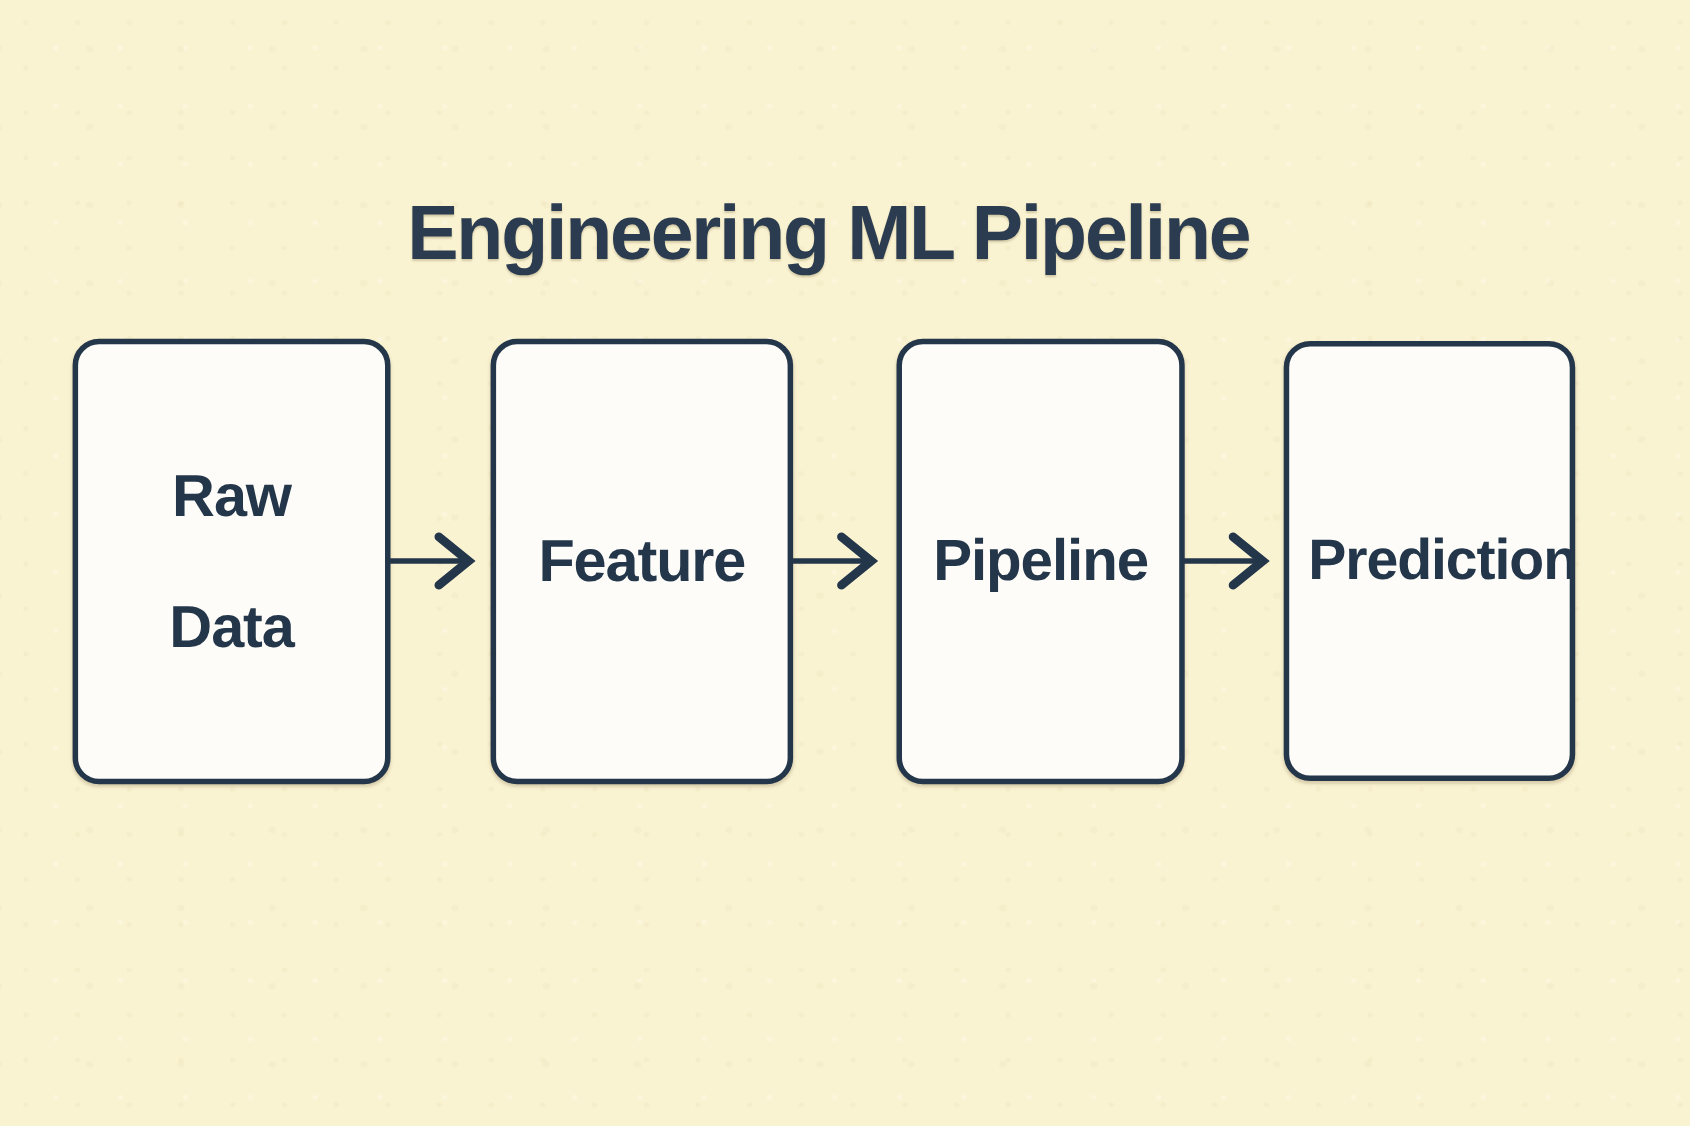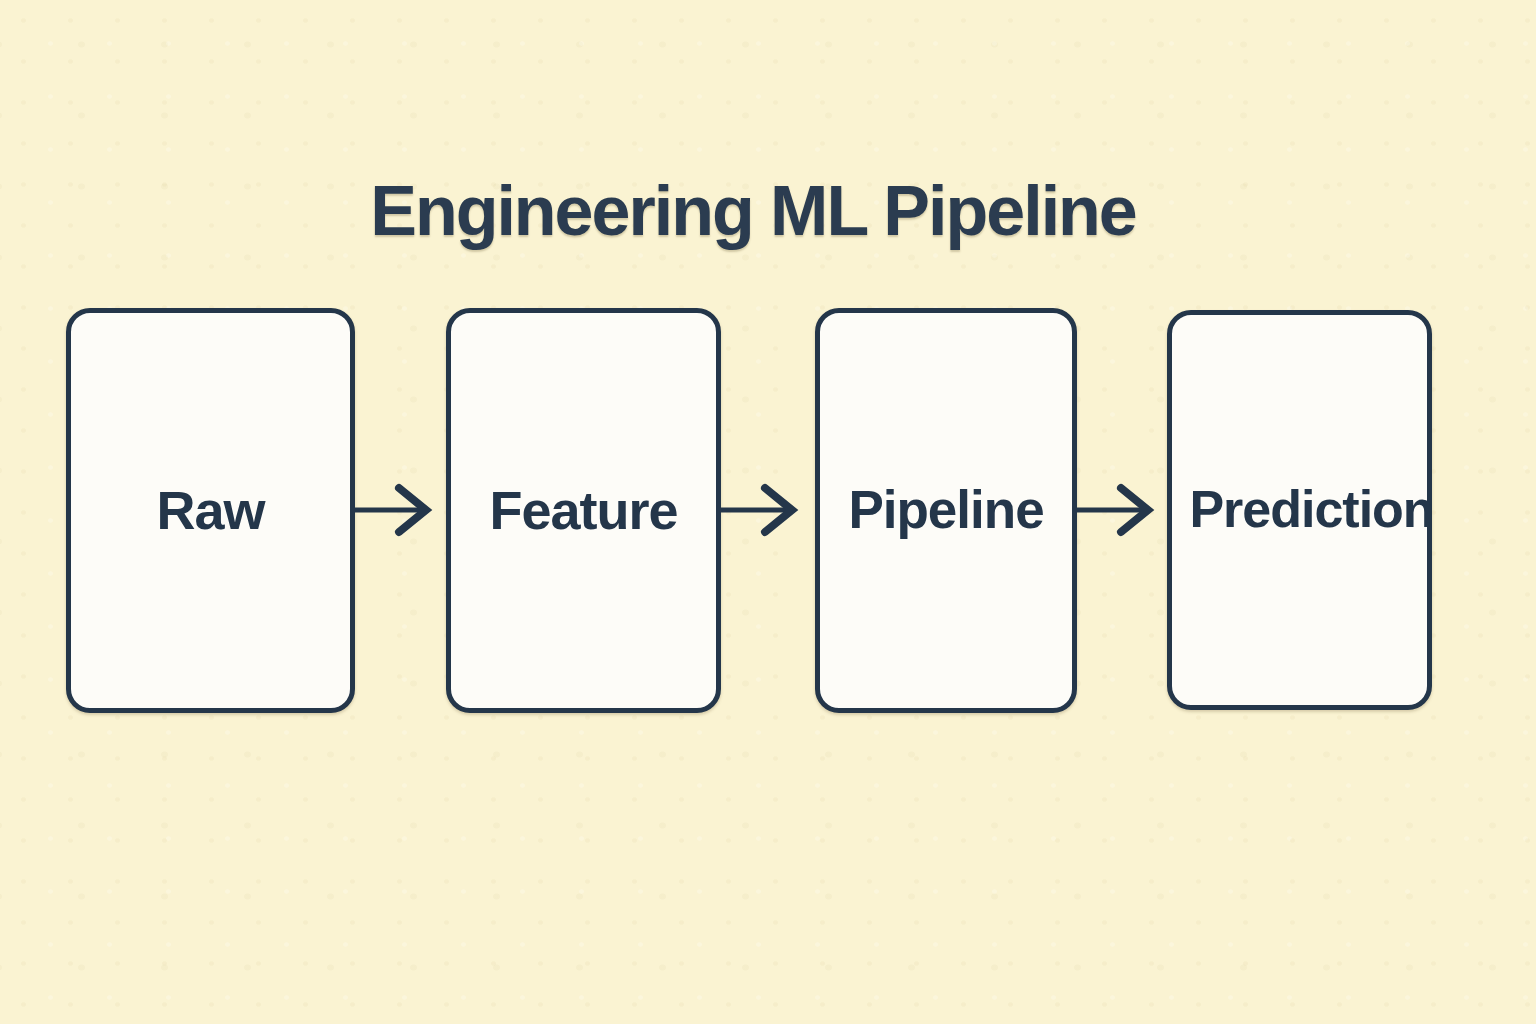--- a/index.html
+++ b/index.html
@@ -87,20 +87,21 @@
 <body>
 
 <div class="bg-texture"></div>
 
 <div class="diagram">
 
   <h1 class="title">Engineering ML Pipeline</h1>
 
   <div class="node node-raw-data">
     <span class="line">Raw</span>
+    <span class="line">Data</span>
   </div>
 
   <div class="arrow arrow-1">
     <svg viewBox="0 0 80 64" aria-hidden="true">
       <line class="shaft" x1="0" y1="32" x2="68" y2="32"></line>
       <polyline class="head" points="46,10 73,32 46,54"></polyline>
     </svg>
   </div>
 
   <div class="node node-feature-engineering">

